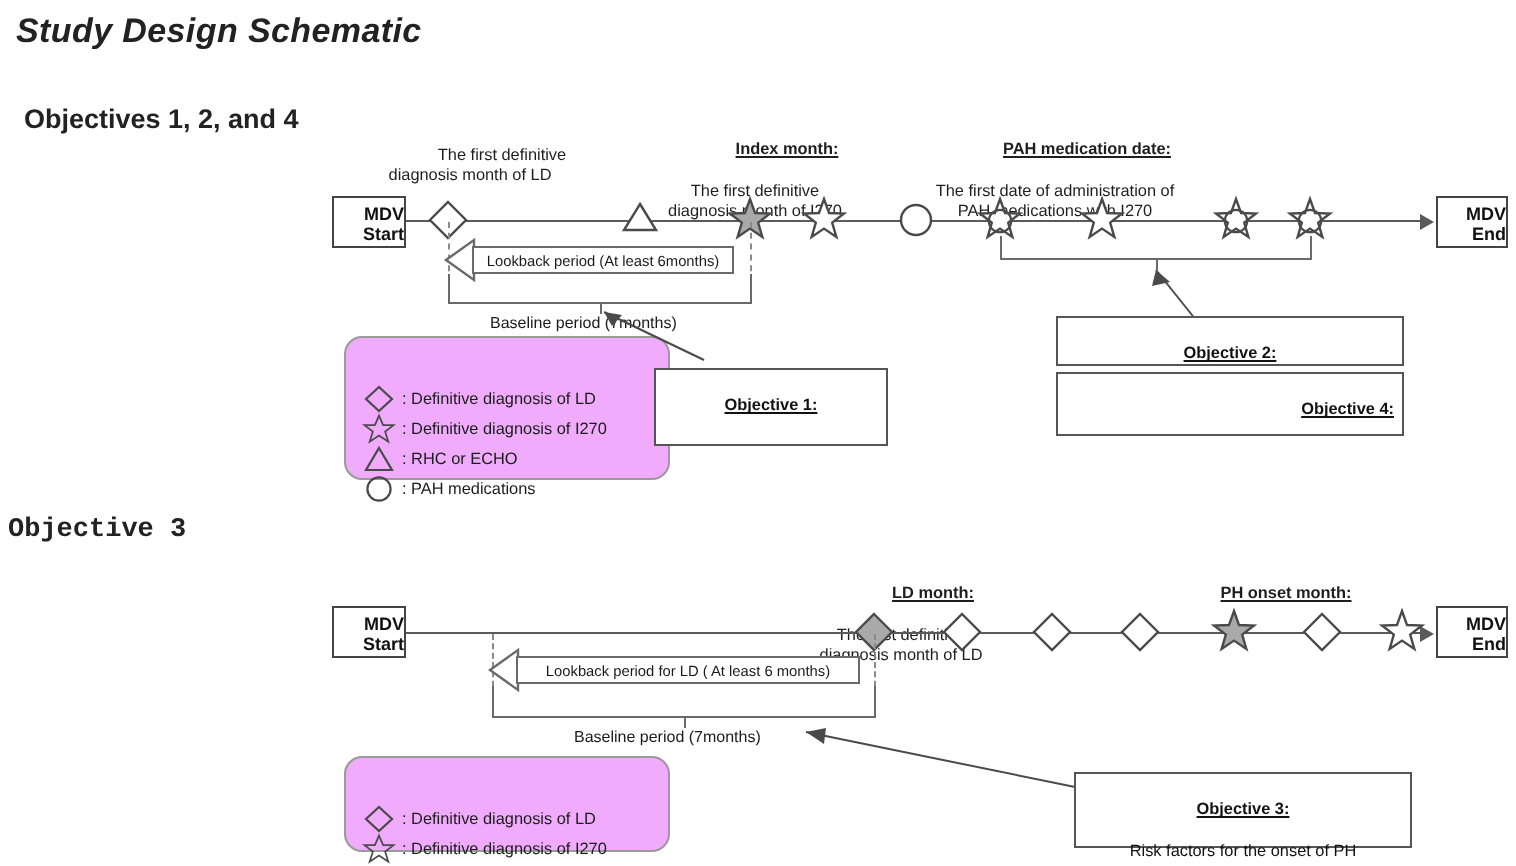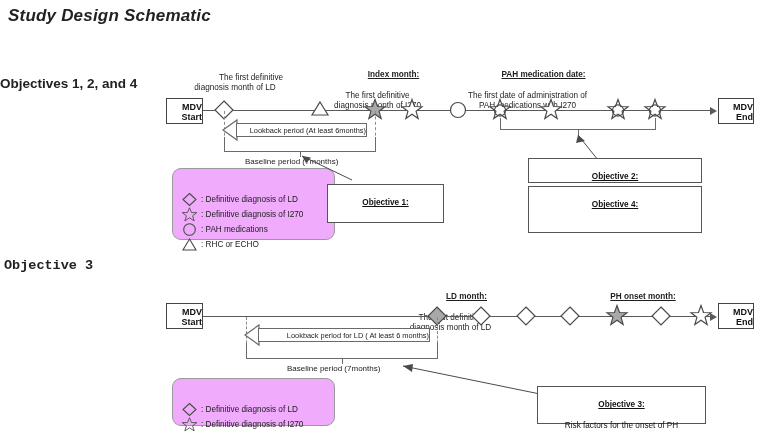--- a/index.html
+++ b/index.html
@@ -8,21 +8,21 @@
     font-family:"Liberation Sans","DejaVu Sans",sans-serif;
     color:#1a1a1a;
     -webkit-font-smoothing:antialiased;
   }
   .abs{position:absolute;}
   #title{
     left:8px;top:6px;font-size:17px;font-weight:bold;font-style:italic;
     letter-spacing:.2px;color:#222;
   }
   .section-head{font-size:13.5px;font-weight:bold;color:#222;}
-  #sec1{left:0;top:52px;margin-top:24px;}
+  #sec1{left:12px;top:52px;}
   #sec2{left:4px;top:258px;font-family:Liberation Mono, monospace;}
 
   
   .mdvbox{
     border:1.4px solid #444;background:#fff;
     font-size:9px;font-weight:bold;line-height:10px;
     text-align:right;padding:3px 0 3px 4px;box-sizing:border-box;
     color:#111;
   }
   .axis{background:#5a5a5a;height:1.3px;}
@@ -51,21 +51,21 @@
   .legend-row{display:flex;align-items:center;height:15px;}
   .legend-sym{width:17px;height:15px;position:relative;flex:0 0 17px;}
   .legend-txt{font-size:8.2px;color:#1b1b1b;margin-left:3px;white-space:pre;}
   .lookback{
     position:absolute;box-sizing:border-box;
     font-size:7.4px;color:#1b1b1b;white-space:nowrap;
   }
   .lb-body{
     position:absolute;left:14px;top:0;right:0;height:100%;
     border:1.2px solid #6a6a6a;background:#fff;box-sizing:border-box;
-    display:flex;align-items:center;justify-content:flex-end;
+    display:flex;align-items:center;justify-content:center;
   }
   .lb-head{
     position:absolute;left:0;top:-4px;width:15px;height:calc(100% + 8px);
   }
   .periodlbl{font-size:8px;color:#1b1b1b;white-space:nowrap;}
   svg{display:block;overflow:visible;}
 </style>
 </head>
 <body>
 
@@ -162,32 +162,32 @@
     <span class="legend-sym">
         <svg width="17" height="15" viewBox="0 0 20 19">
           <polygon points="10,1 12.6,7.1 19.2,7.1 13.9,11.2 15.9,17.6 10,13.7 4.1,17.6 6.1,11.2 0.8,7.1 7.4,7.1" fill="none" stroke="#4a4a4a" stroke-width="1.1"></polygon>
         </svg>
       </span>
     <span class="legend-txt">: Definitive diagnosis of I270</span>
   </div>
   <div class="legend-row">
     <span class="legend-sym">
         <svg width="17" height="15" viewBox="0 0 17 15">
+          <polygon points="8.5,2 15,13 2,13" fill="none" stroke="#4a4a4a" stroke-width="1.1"></polygon>
+        </svg>
+      </span>
+    <span class="legend-txt">: RHC or ECHO</span>
+  </div>
+  <div class="legend-row">
+    <span class="legend-sym">
+        <svg width="17" height="15" viewBox="0 0 17 15">
           <circle cx="8.5" cy="7.5" r="5.8" fill="none" stroke="#4a4a4a" stroke-width="1.1"></circle>
         </svg>
       </span>
     <span class="legend-txt">: PAH medications</span>
-  </div>
-  <div class="legend-row">
-    <span class="legend-sym">
-        <svg width="17" height="15" viewBox="0 0 17 15">
-          <polygon points="8.5,2 15,13 2,13" fill="none" stroke="#4a4a4a" stroke-width="1.1"></polygon>
-        </svg>
-      </span>
-    <span class="legend-txt">: RHC or ECHO</span>
   </div>
 </div>
 
 <svg class="abs" style="left:300px;top:152px;" width="70" height="32">
   <line x1="2" y1="4" x2="52" y2="28" stroke="#4a4a4a" stroke-width="1"></line>
   <polygon points="2,4 11,5.5 6,11" fill="#4a4a4a"></polygon>
 </svg>
 <div class="abs callout" style="left:327px;top:184px;width:117px;height:39px;">
   <span class="hd">Objective 1:</span><br>
 </div>
@@ -197,21 +197,21 @@
 <div class="abs solidh" style="left:500px;top:129px;width:156px;"></div>
 <div class="abs solidv" style="left:578px;top:129px;height:6px;"></div>
 <svg class="abs" style="left:540px;top:134px;" width="70" height="30">
   <line x1="38" y1="1" x2="58" y2="26" stroke="#4a4a4a" stroke-width="1"></line>
   <polygon points="38,1 45,7 36,9" fill="#4a4a4a"></polygon>
 </svg>
 <div class="abs callout" style="left:528px;top:158px;width:174px;height:25px;">
   <span class="hd">Objective 2:</span><br>
   <span>Treatment regimen of PAH medications</span>
 </div>
-<div class="abs callout" style="left:528px;top:186px;width:174px;height:47px;">
+<div class="abs callout" style="left:528px;top:186px;width:174px;height:32px;text-align:right;">
   <span class="hd">Objective 4:</span><br>
 </div>
 
 <div class="abs section-head" id="sec2">Objective 3</div>
 
 <div class="abs caption" style="left:378px;top:282px;width:145px;">
   <span class="hd">LD month:</span><br>
   <span>The first definitive
 diagnosis month of LD</span>
 </div>

